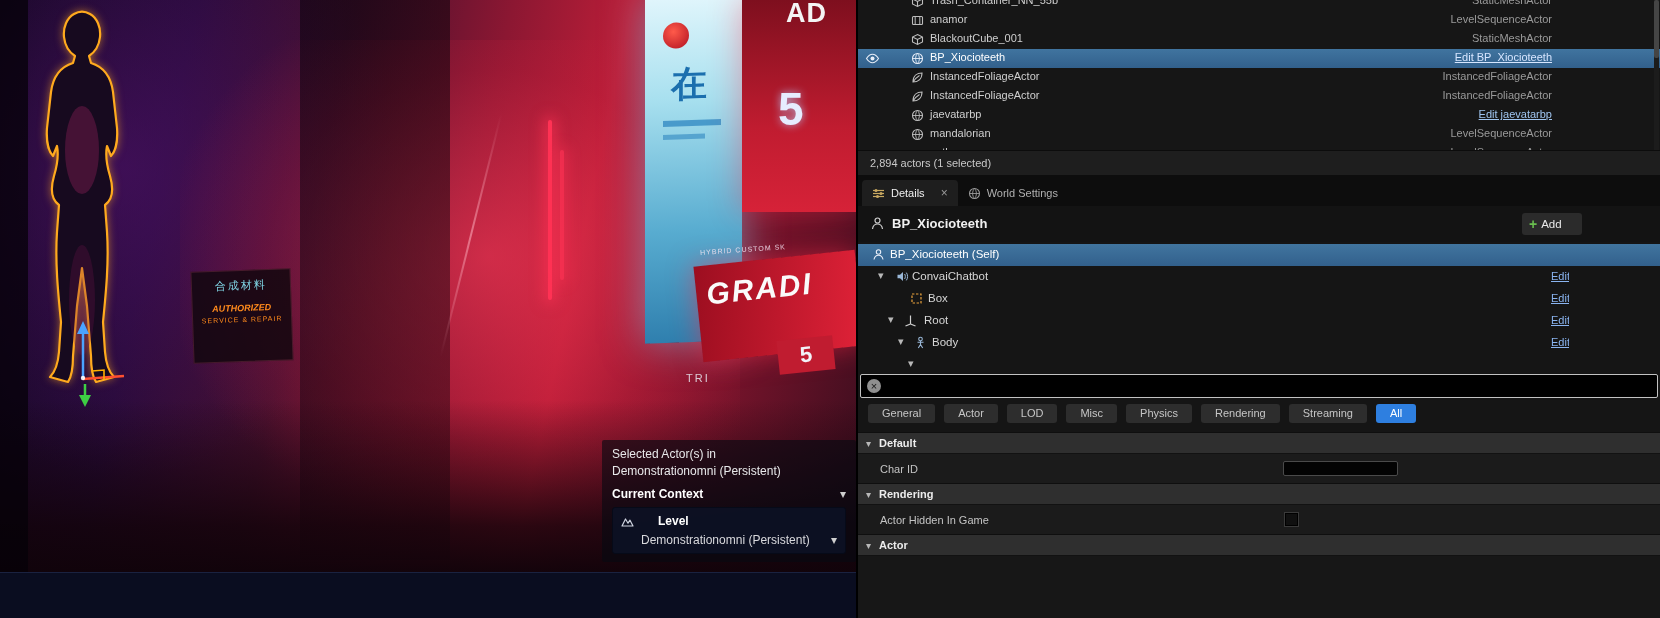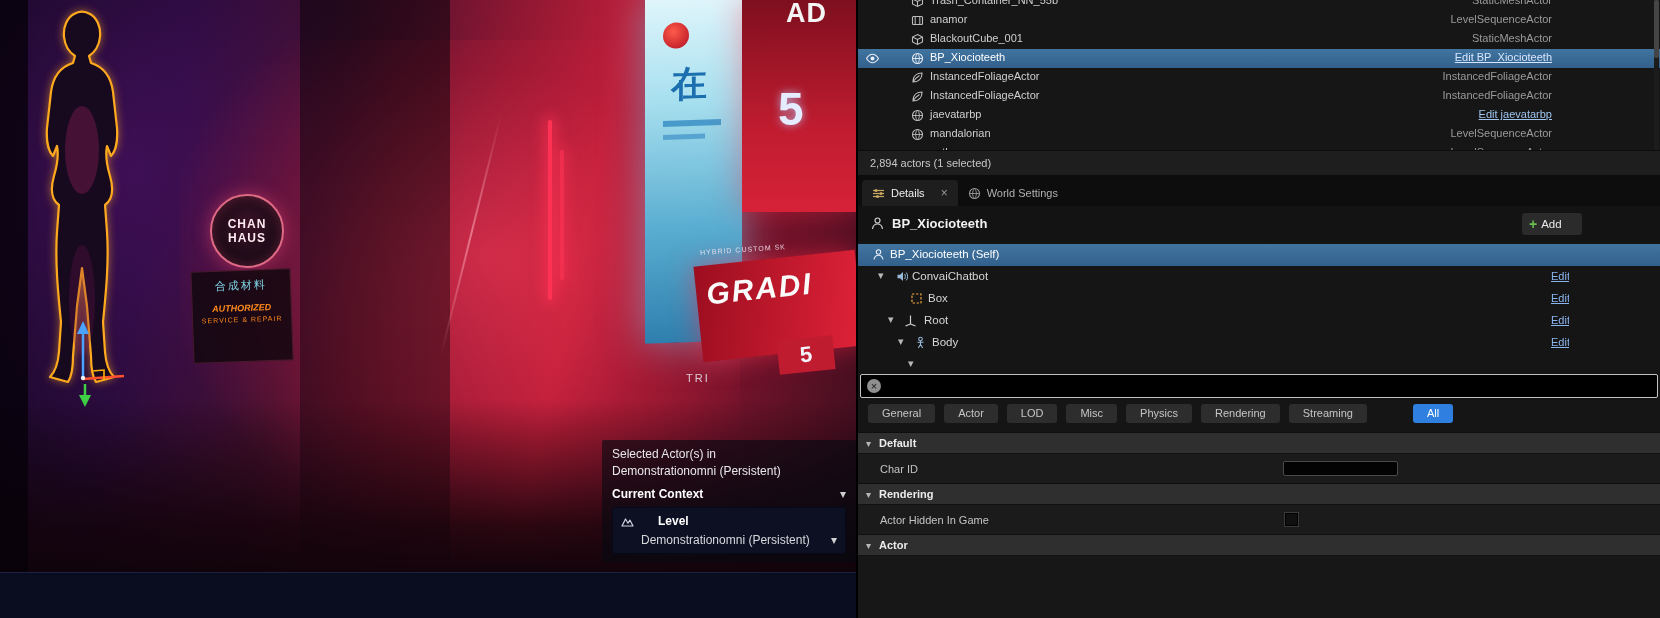--- a/index.html
+++ b/index.html
@@ -120,21 +120,21 @@
   .search-row { position:absolute; left:2px; top:374px; width:798px; height:24px; background:#000;
     border:1px solid #c2c2c2; border-radius:2px; display:flex; align-items:center; padding:0 6px; }
   .clear-btn { width:14px; height:14px; border-radius:50%; background:#8f8f8f; color:#161616; font-size:11px;
     line-height:14px; text-align:center; cursor:pointer; flex:0 0 auto; }
   .search-input { margin-left:9px; flex:1; background:transparent; border:none; outline:none; color:#f0f0f0; font-size:12px;
     font-family:"Liberation Sans", sans-serif; }
 
   
   .filters { position:absolute; left:10px; top:404px; display:flex; gap:9px;border-radius:9px; }
   .chip { height:19px; line-height:19px; padding:0 14px; border-radius:3px; background:#2d2d2d; color:#c6c6c6; font-size:11px; cursor:pointer; }
-  .chip.active { background:#2e7fe0; color:#ffffff;margin-left:37px; }
+  .chip.active { background:#2e7fe0; color:#ffffff; }
 
   
   .props { position:absolute; left:0; top:432px; width:802px; height:186px; background:#171717; }
   .cat { height:21px; background:#2f2f2f; border-top:1px solid #0f0f0f; display:flex; align-items:center; gap:8px; padding-left:8px; }
   .cat .cat-caret { color:#b8b8b8; font-size:10px; }
   .cat .cat-label { font-weight:bold; font-size:11px; color:#ececec; }
   .prow { position:relative; height:30px; background:#1b1b1b; border-top:1px solid #121212; }
   .prow.tall { height:34px; }
   .plabel { position:absolute; left:22px; top:50%; transform:translateY(-50%); font-size:11px; color:#c4c4c4; }
   .pinput { position:absolute; left:425px; top:7px; width:115px; height:15px; background:#030303;
@@ -169,24 +169,20 @@
       <div class="digit">5</div>
     </div>
 
     <div class="hybrid-text">HYBRID CUSTOM SK</div>
     <div class="sign-red-low">
       <div class="gradi">GRADI</div>
     </div>
     <div class="digit-tag">5</div>
     <div class="tri-text">TRI</div>
 
-    <div class="chanhaus">
-      <span>CHAN</span>
-      <span>HAUS</span>
-    </div>
     <div class="board">
       <div class="cn">合成材料</div>
       <div class="auth">AUTHORIZED</div>
       <div class="svc">SERVICE &amp; REPAIR</div>
     </div>
 
     <svg class="char-svg" width="150" height="400" viewBox="0 0 150 400">
       <path d="M62,14 C55,18 51,27 52,37 C53,46 57,52 63,56 L61,63 C48,67 41,77 39,92 L35,128 C34,142 37,152 41,156 L45,146 C47,156 45,166 42,176 C38,190 40,200 47,205 L45,232 C43,262 46,292 49,322 L47,352 C46,364 43,372 38,377 L56,382 C60,376 61,366 61,356 L65,306 L70,268 L75,306 L79,356 C79,366 80,376 84,382 L102,377 C97,372 94,364 93,352 L91,322 C94,292 97,262 95,232 L93,205 C100,200 102,190 98,176 C95,166 93,156 95,146 L99,156 C103,152 106,142 105,128 L101,92 C99,77 92,67 79,63 L77,56 C83,52 87,46 88,37 C89,27 85,18 78,14 C73,11 67,11 62,14 Z" fill="#170a1f" stroke="#ffaa1e" stroke-width="2.2" stroke-linejoin="round"></path>
       <ellipse cx="70" cy="150" rx="17" ry="44" fill="rgba(190,40,110,.28)"></ellipse>
       <ellipse cx="70" cy="300" rx="13" ry="55" fill="rgba(120,20,80,.25)"></ellipse>

